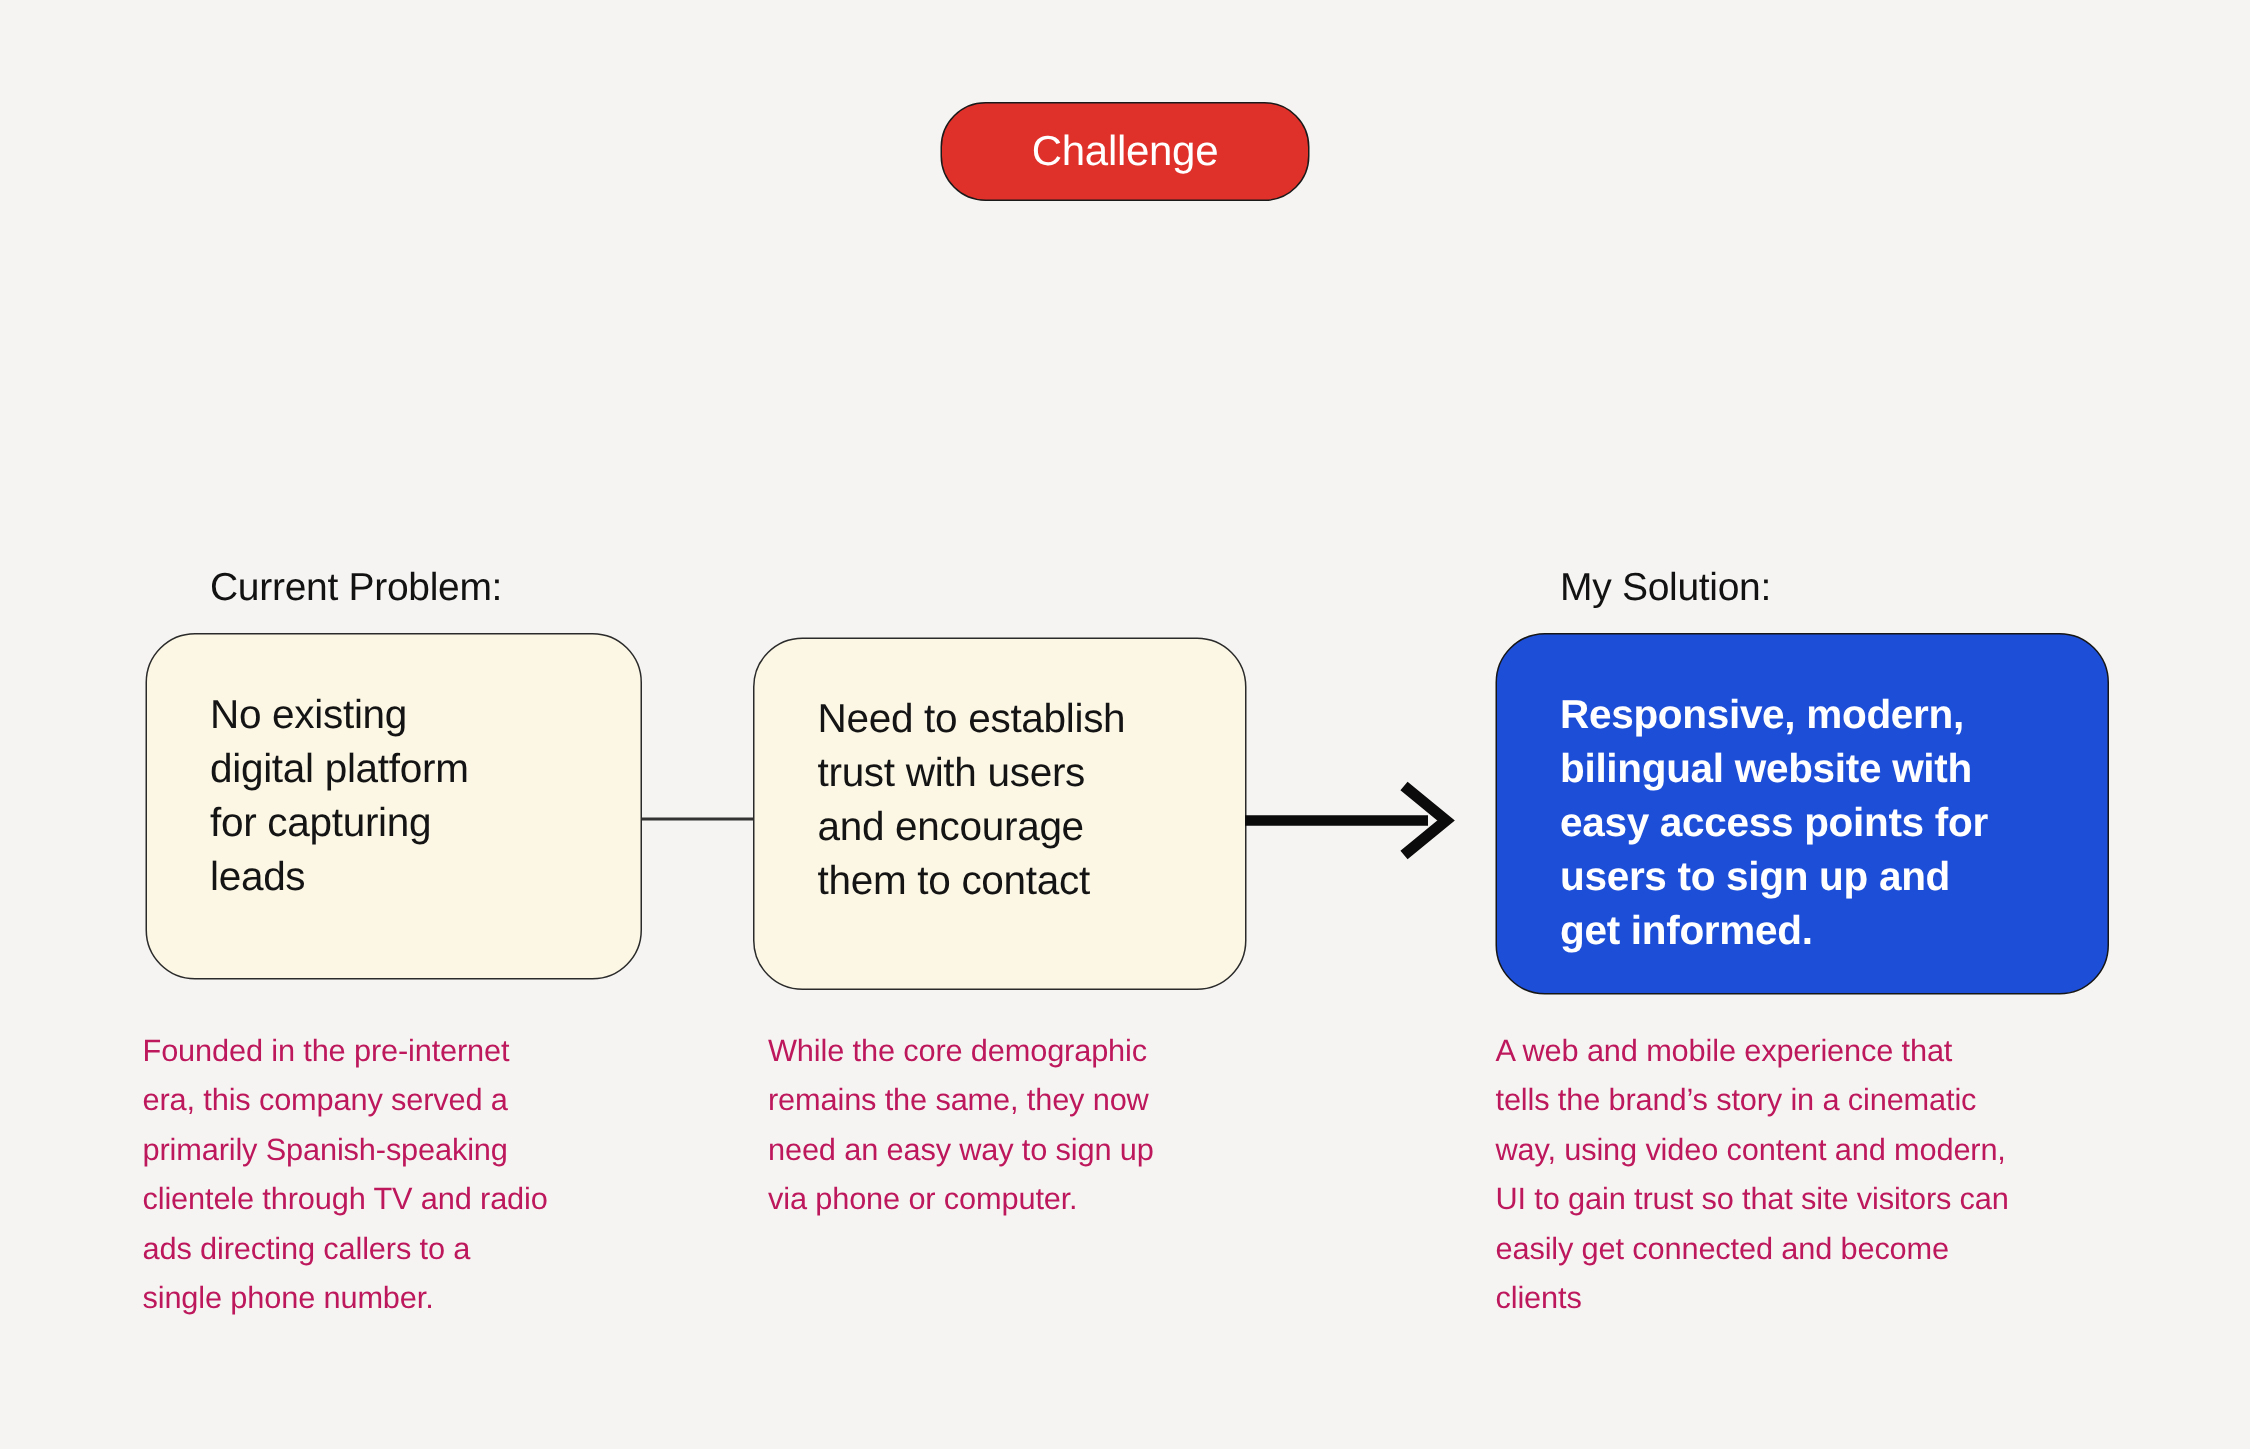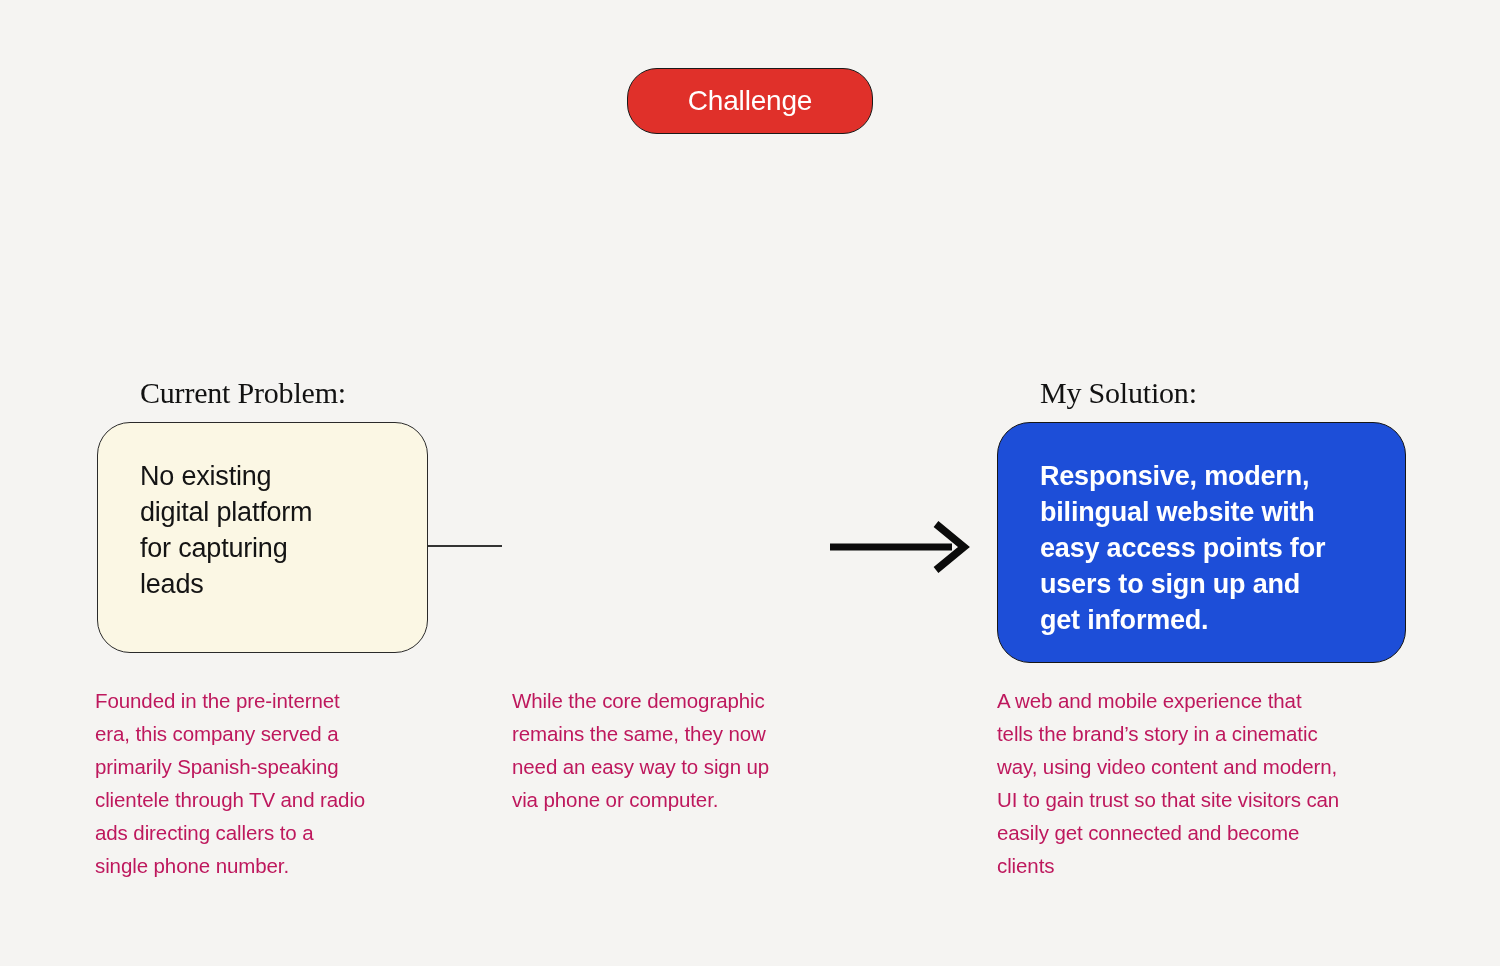--- a/index.html
+++ b/index.html
@@ -48,24 +48,23 @@
     font-size: 37px;
     font-weight: 700;
     line-height: 50px;
     letter-spacing: -0.6px;
     color: #0d0d0d;
   }
 
   .col-label {
     position: absolute;
     top: 376px;
-    font-size: 30px;
+    font-size: 26px;
     letter-spacing: -0.2px;
     color: #121212;
-    font-family: Liberation Serif, serif;
   }
   .col-label.problem { left: 140px; }
   .col-label.solution { left: 1040px; }
 
   .card {
     position: absolute;
     box-sizing: border-box;
     border: 1.5px solid #2a2a2a;
     border-radius: 33px;
     padding: 35px 14px 0 42px;
@@ -128,20 +127,26 @@
 
   <div class="card cream c1">
     <div class="pre">No existing
 digital platform
 for capturing
 leads</div>
   </div>
 
   <div class="connector"></div>
 
+  <div class="card cream c2">
+    <div class="pre">Need to establish
+trust with users
+and encourage
+them to contact</div>
+  </div>
 
   <svg class="arrow" viewBox="0 0 140 60" aria-hidden="true">
     <line x1="0" y1="30" x2="122" y2="30" stroke="#0b0b0b" stroke-width="7"></line>
     <polyline points="106,7 134,30 106,53" fill="none" stroke="#0b0b0b" stroke-width="7.5"></polyline>
   </svg>
 
   <div class="card red c3">
     <div class="pre">Responsive, modern,
 bilingual website with
 easy access points for

